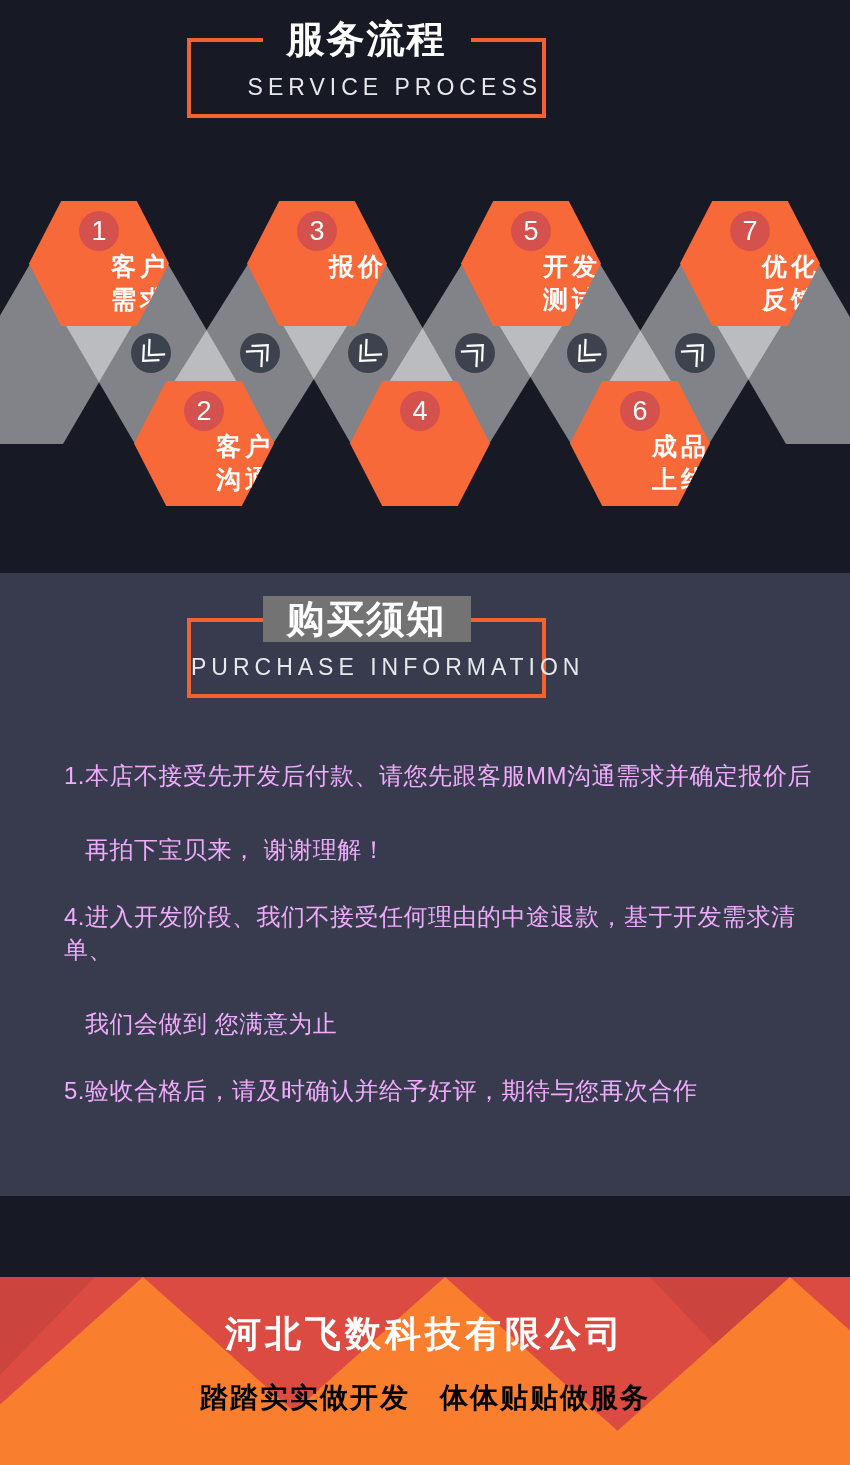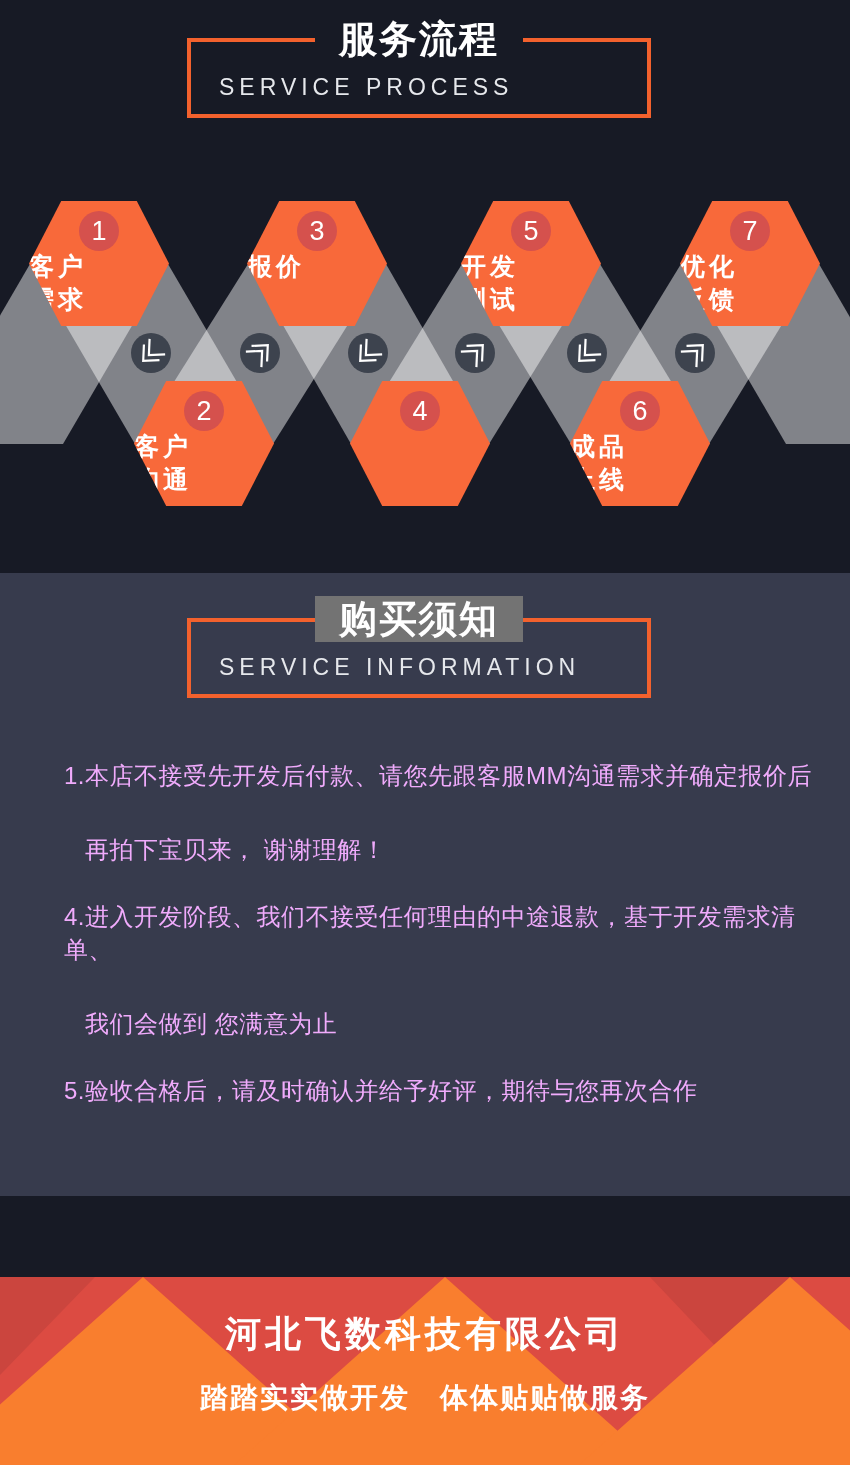--- a/index.html
+++ b/index.html
@@ -5,54 +5,54 @@
   html,body{margin:0;padding:0;background:#000;}
   body{width:850px;height:1465px;position:relative;overflow:hidden;
        font-family:"Liberation Sans","DejaVu Sans",sans-serif;}
   .section{position:relative;width:850px;overflow:hidden;}
   
   #flow-section{height:573px;background:#171a25;}
   #purchase-section{height:623px;background:#373b4d;}
   #dark-strip{height:81px;background:#171a25;}
   #footer{height:192px;background:#dc4b42;}
   
-  .title-frame{position:absolute;left:187px;width:464px;height:80px;
+  .title-frame{position:absolute;left:187px;width:359px;height:80px;
       border:4px solid #f3612d;box-sizing:border-box;text-decoration:underline;}
   .frame-title{position:absolute;top:-26px;left:50%;transform:translateX(-50%);
       margin:0;font-size:38px;line-height:46px;font-weight:bold;color:#ffffff;
       letter-spacing:2px;padding:0 24px;white-space:nowrap;}
   #flow-section .frame-title{background:#171a25;}
   #purchase-section .frame-title{background:#737373;}
-  .frame-subtitle{position:absolute;top:32px;left:0;right:0;text-align:left;
-      font-size:23px;letter-spacing:5px;color:#e6e8ec;font-weight:normal;white-space:nowrap;margin-left:28px;}
+  .frame-subtitle{position:absolute;top:32px;left:0;right:0;text-align:right;
+      font-size:23px;letter-spacing:5px;color:#e6e8ec;font-weight:normal;white-space:nowrap;}
   
   #ribbons{position:absolute;left:0;top:0;z-index:1;}
   .hex{position:absolute;width:140px;height:125px;background:#f8693a;z-index:2;
       clip-path:polygon(0 50%,23% 0,77% 0,100% 50%,77% 100%,23% 100%);}
   .hex .num-circle{position:absolute;top:10px;left:50%;transform:translateX(-50%);
       width:40px;height:40px;border-radius:50%;background:#d5514d;color:#fff;
       font-size:27px;font-weight:normal;line-height:40px;text-align:center;}
-  .hex .label{position:absolute;top:49px;left:0;right:0;text-align:left;
+  .hex .label{position:absolute;top:49px;left:0;right:0;text-align:right;
       color:#ffffff;font-weight:bold;font-size:25px;line-height:33px;letter-spacing:4px;}
   .arrow-circle{position:absolute;width:40px;height:40px;border-radius:50%;
       background:#3d434e;z-index:3;display:flex;align-items:center;justify-content:center;}
   .arrow-circle svg{display:block;}
   .dir-down svg{transform:rotate(135deg);}
   .dir-up svg{transform:rotate(-45deg);}
   
   #notes{position:absolute;left:64px;top:186px;right:30px;color:#f0abfc;}
   .note{margin-bottom:34px;}
   .note .line{font-size:24px;line-height:33px;letter-spacing:0.5px;}
   .note .cont{padding-left:21px;margin-top:41px;}
   
   #footer svg{position:absolute;left:0;top:0;}
   .footer-company{position:absolute;top:33px;left:0;right:0;text-align:center;
       color:#ffffff;font-size:36px;font-weight:bold;letter-spacing:4px;z-index:2;margin:0;}
   .footer-slogan{position:absolute;top:102px;left:0;right:0;text-align:center;
-      color:#ffffff;font-size:28px;font-weight:bold;letter-spacing:2px;z-index:2;margin:0;}
+      color:#000000;font-size:28px;font-weight:bold;letter-spacing:2px;z-index:2;margin:0;}
 </style>
 </head>
 <body>
 
 <div class="section" id="flow-section">
 
   <svg id="ribbons" width="850" height="573" viewBox="0 0 850 573">
     <g fill="rgba(255,255,255,0.46)">
       <polygon points="30,264 168,264 63,444 -75,444"></polygon>
       <polygon points="30,264 168,264 273,444 135,444"></polygon>
@@ -161,21 +161,21 @@
           <polyline points="11,9 23,20 11,31"></polyline>
           <polyline points="19,9 31,20 19,31"></polyline>
         </g>
       </svg>
   </div>
 </div>
 
 <div class="section" id="purchase-section">
   <div class="title-frame" style="top:45px;">
     <h1 class="frame-title">购买须知</h1>
-    <div class="frame-subtitle">SERVICE INFORMATION</div>
+    <div class="frame-subtitle">PURCHASE INFORMATION</div>
   </div>
 
   <div id="notes">
     <div class="note">
       <div class="line">1.本店不接受先开发后付款、请您先跟客服MM沟通需求并确定报价后</div>
       <div class="line cont">再拍下宝贝来， 谢谢理解！</div>
     </div>
     <div class="note">
       <div class="line">4.进入开发阶段、我们不接受任何理由的中途退款，基于开发需求清单、</div>
       <div class="line cont">我们会做到 您满意为止</div>

